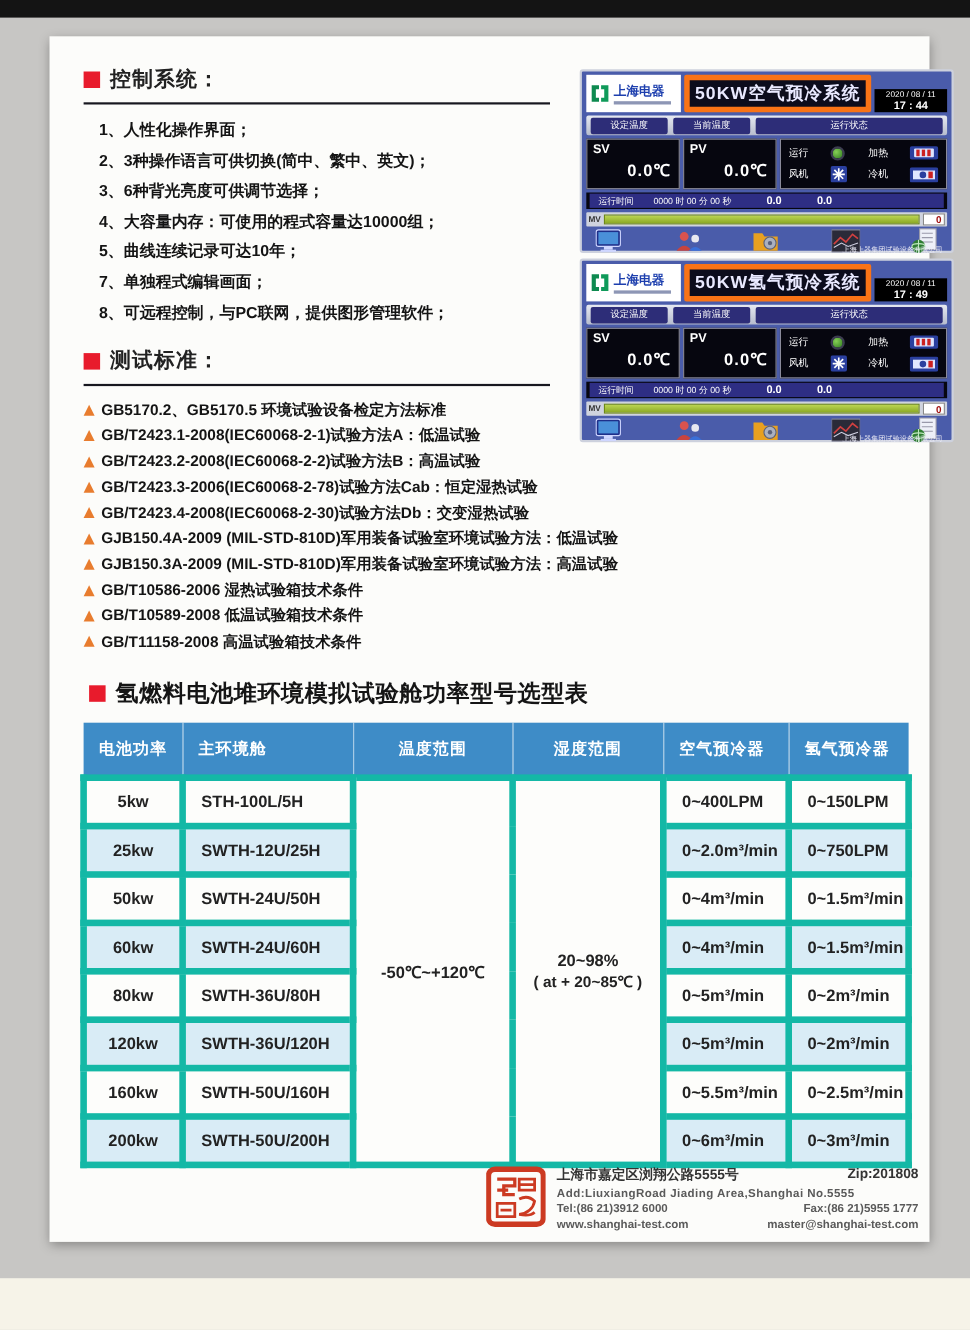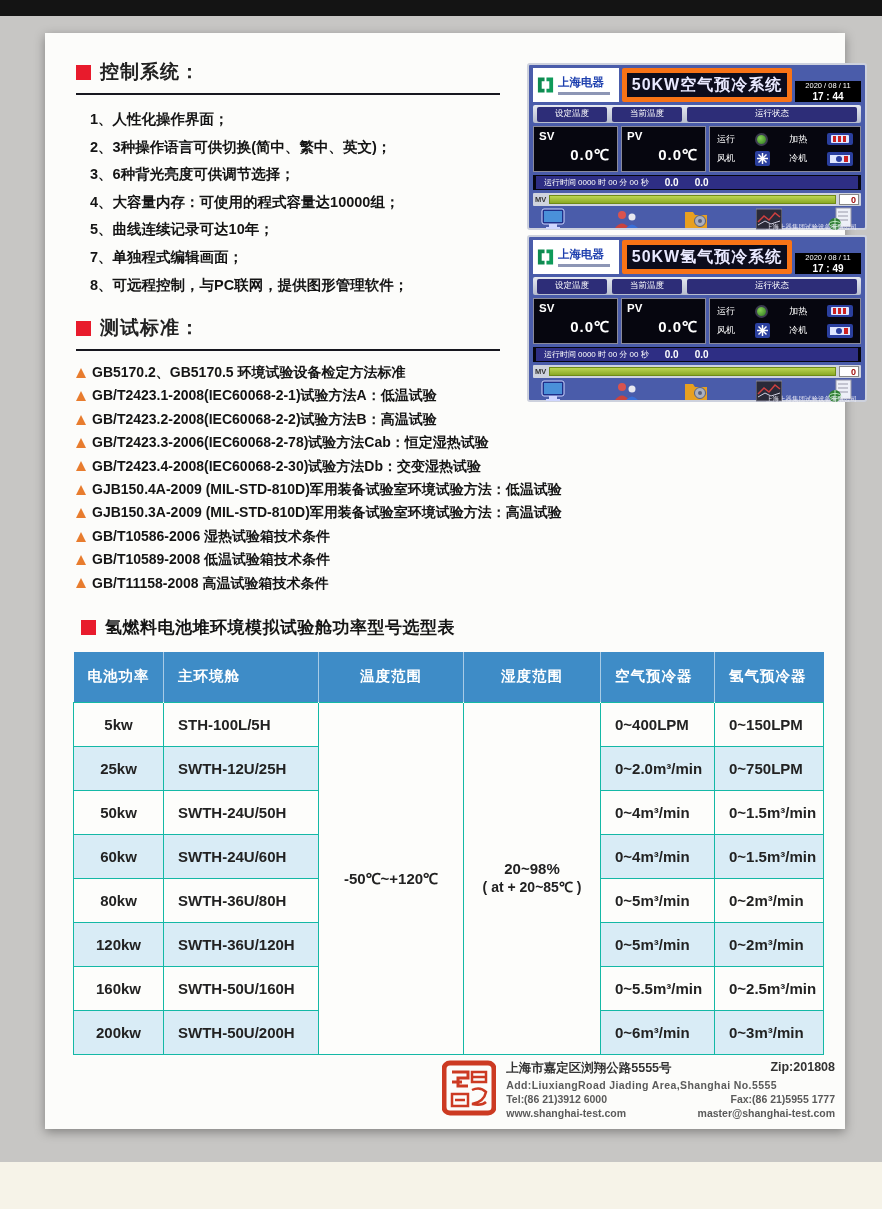--- a/index.html
+++ b/index.html
@@ -42,40 +42,40 @@
   .scr-tabs { display:flex; gap:5px; height:18px; margin-top:3px; background:linear-gradient(#e6e9f1,#b6bccd); border-radius:2px; padding:2px 4px; align-items:center; }
   .tab-pill { background:#2d2d78; color:#fff; font-size:8.5px; text-align:center; border-radius:2px; padding:1.5px 0; width:70px; white-space:nowrap; }
   .tab-pill.wide { flex:1; }
   .scr-main { display:flex; gap:3px; margin-top:3px; height:62px; }
   .pv-box { width:85px; background:#06060f; border:1px solid #8a8a9a; position:relative; color:#fff; }
   .pv-lab { position:absolute; top:3px; left:5px; font-size:11.5px; font-weight:bold; }
   .pv-val { position:absolute; bottom:7px; right:7px; font-size:15px; font-weight:bold; letter-spacing:1px; }
   .status-box { flex:1; background:#06060f; border:1px solid #8a8a9a; display:grid; grid-template-columns:auto auto auto auto; align-items:center; justify-content:space-between; padding:5px 7px; color:#fff; font-size:9px; row-gap:5px; column-gap:4px; }
   .run-light { width:13px; height:13px; border-radius:50%; background:radial-gradient(circle at 35% 35%, #86cf55, #2c7a1e); border:2px solid #3c3c50; }
   .scr-runtime { height:17px; margin-top:3px; background:#06060f; display:flex; align-items:center; padding:1px 3px; }
-  .rt-inner { flex:1; height:13px; background:#2e2e84; color:#fff; display:flex; align-items:center; gap:2px; padding:0 8px; font-size:8px; white-space:nowrap; }
+  .rt-inner { flex:1; height:13px; background:#2e2e84; color:#fff; display:flex; align-items:center; gap:18px; padding:0 8px; font-size:8px; white-space:nowrap; }
   .rt-val { font-size:10px; font-weight:bold; margin-left:14px; }
   .scr-mv { height:14px; margin-top:3px; display:flex; align-items:center; gap:3px; background:#cfd3de; padding:1px 2px; border-radius:1px; }
   .mv-lab { font-size:7.5px; color:#333; font-weight:bold; }
   .mv-bar { flex:1; height:9px; background:linear-gradient(#bcd653,#8aa825); border:1px solid #6e8a16; }
   .mv-box { width:20px; height:11px; background:#fff; border:1px solid #888; color:#a01010; font-size:9px; font-weight:bold; text-align:right; padding-right:2px; line-height:10px; }
   .scr-icons { flex:1; display:flex; align-items:center; justify-content:space-between; padding:1px 8px 0; position:relative; }
   .scr-company { position:absolute; right:4px; bottom:-1px; font-size:6.5px; color:#e8e8f4; white-space:nowrap; }
 
   
   .sec-table { position:absolute; left:28px; top:583px; width:750px; }
   .tbl-title-row { display:flex; align-items:center; gap:9px; margin-left:8px; }
-  .tbl-title { font-size:17px; font-weight:bold; color:#151515; letter-spacing:.5px; }
+  .tbl-title { font-size:21px; font-weight:bold; color:#151515; letter-spacing:.5px; }
   table.sel { border-collapse:collapse; margin-top:13px; width:750px; table-layout:fixed; }
   table.sel col.c1{width:90px} table.sel col.c2{width:155px} table.sel col.c3{width:145px}
   table.sel col.c4{width:137px} table.sel col.c5{width:114px} table.sel col.c6{width:109px}
   table.sel thead th { background:#3e8cc7; color:#fff; font-size:14.5px; font-weight:bold; height:50px; text-align:left; padding-left:14px; border-left:1px solid rgba(255,255,255,.55); letter-spacing:1px; }
   table.sel thead th:first-child { border-left:none; }
   table.sel thead th.ctr { text-align:center; padding-left:0; }
-  table.sel td { height:44px; font-size:15px; font-weight:bold; color:#222; border:1px solid #14b8a6; padding-left:14px; background:#fdfdfb; }
+  table.sel td { height:44px; font-size:15px; font-weight:bold; color:#222; border:6px solid #14b8a6; padding-left:14px; background:#fdfdfb; }
   table.sel td.ctr { text-align:center; padding-left:0; }
   table.sel tr.alt td { background:#d9ecf6; }
   table.sel td.merged { background:#fdfdfb !important; text-align:center; padding-left:0; font-size:15px; }
   .hum2 { font-size:14px; }
 
   
   .footer { position:absolute; right:10px; top:1027px; display:flex; align-items:flex-start; gap:10px; }
   .addr { display:grid; grid-template-columns:auto auto; column-gap:26px; row-gap:2px; font-size:10.5px; color:#5a5a5a; font-weight:bold; }
   .addr .big { font-size:12.5px; color:#333; }
   .addr .span2 { grid-column:1 / span 2; letter-spacing:.4px; }

